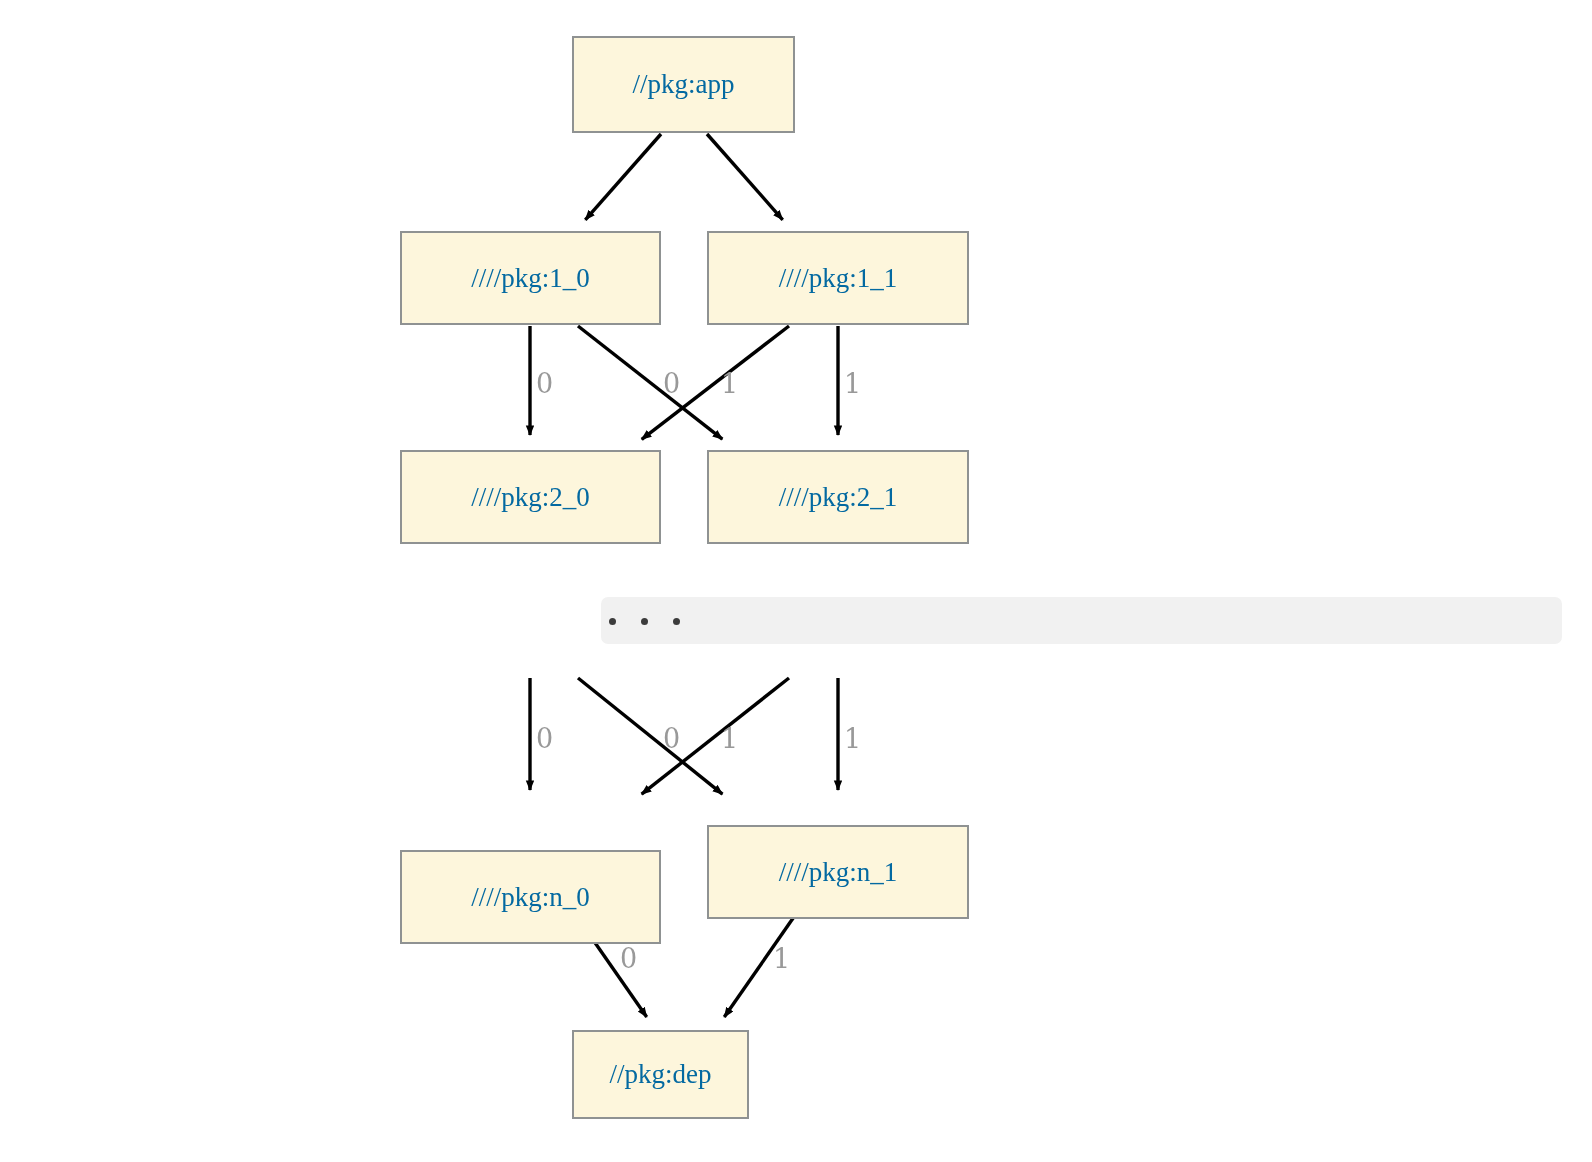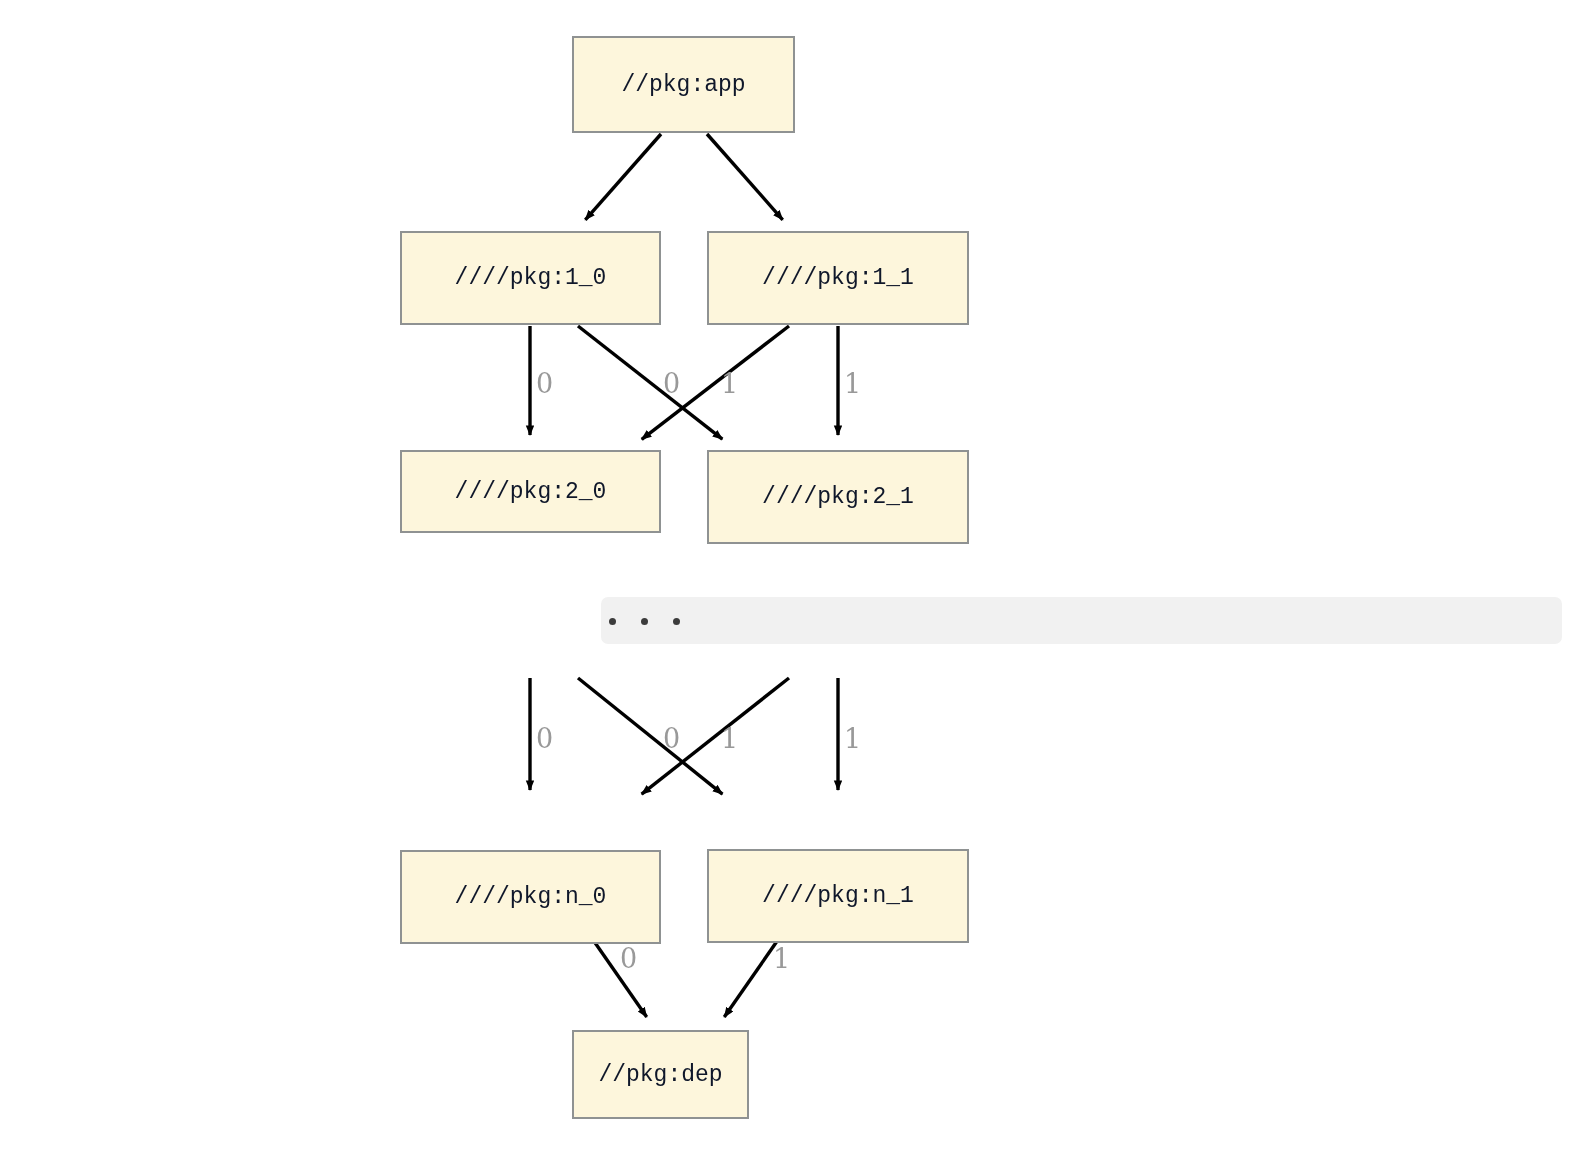--- a/index.html
+++ b/index.html
@@ -29,23 +29,23 @@
   .node-box {
     position: absolute;
     box-sizing: border-box;
     background: #fdf6dc;
     border: 2px solid #8f9292;
     display: flex;
     align-items: center;
     justify-content: center;
   }
   .node-label {
-    font-family: Liberation Mono, monospace;
-    font-size: 23px;
-    color: #0f172a;
+    font-family: Liberation Serif, serif;
+    font-size: 27px;
+    color: #0369a1;
     letter-spacing: 0px;
     white-space: pre;
   }
   .edge-label {
     position: absolute;
     font-family: "DejaVu Serif", "Liberation Serif", serif;
     font-size: 27px;
     color: #999999;
     white-space: pre;
     pointer-events: none;
@@ -106,30 +106,30 @@
   <div id="nodes-layer">
       <div class="node-box" style="left: 572px; top: 36px; width: 223px; height: 97px; background: rgb(253, 246, 220); border-color: rgb(143, 146, 146);">
         <span class="node-label">//pkg:app</span>
       </div>
       <div class="node-box" style="left: 400px; top: 231px; width: 261px; height: 94px; background: rgb(253, 246, 220); border-color: rgb(143, 146, 146); text-align: center;">
         <span class="node-label">////pkg:1_0</span>
       </div>
       <div class="node-box" style="left: 707px; top: 231px; width: 262px; height: 94px; background: rgb(253, 246, 220); border-color: rgb(143, 146, 146);">
         <span class="node-label">////pkg:1_1</span>
       </div>
-      <div class="node-box" style="left: 400px; top: 450px; width: 261px; height: 83px; background: rgb(253, 246, 220); border-color: rgb(143, 146, 146);">
+      <div class="node-box" style="left: 400px; top: 450px; width: 261px; height: 94px; background: rgb(253, 246, 220); border-color: rgb(143, 146, 146);">
         <span class="node-label">////pkg:2_0</span>
       </div>
       <div class="node-box" style="left: 707px; top: 450px; width: 262px; height: 94px; background: rgb(253, 246, 220); border-color: rgb(143, 146, 146);">
         <span class="node-label">////pkg:2_1</span>
       </div>
       <div class="node-box" style="left: 400px; top: 805px; width: 261px; height: 94px; background: rgb(253, 246, 220); border-color: rgb(143, 146, 146); margin-top: 45px;">
         <span class="node-label">////pkg:n_0</span>
       </div>
-      <div class="node-box" style="left: 707px; top: 849px; width: 262px; height: 94px; background: rgb(253, 246, 220); border-color: rgb(143, 146, 146);">
+      <div class="node-box" style="left: 707px; top: 825px; width: 262px; height: 94px; background: rgb(253, 246, 220); border-color: rgb(143, 146, 146);">
         <span class="node-label">////pkg:n_1</span>
       </div>
       <div class="node-box" style="left: 572px; top: 1030px; width: 177px; height: 89px; background: rgb(253, 246, 220); border-color: rgb(143, 146, 146);">
         <span class="node-label">//pkg:dep</span>
       </div>
     </div>
 
   <div id="edge-labels-layer">
       <span class="edge-label" style="left: 536px; top: 368px; color: rgb(153, 153, 153);">0</span>
       <span class="edge-label" style="left: 663px; top: 368px; color: rgb(153, 153, 153);">0</span>

